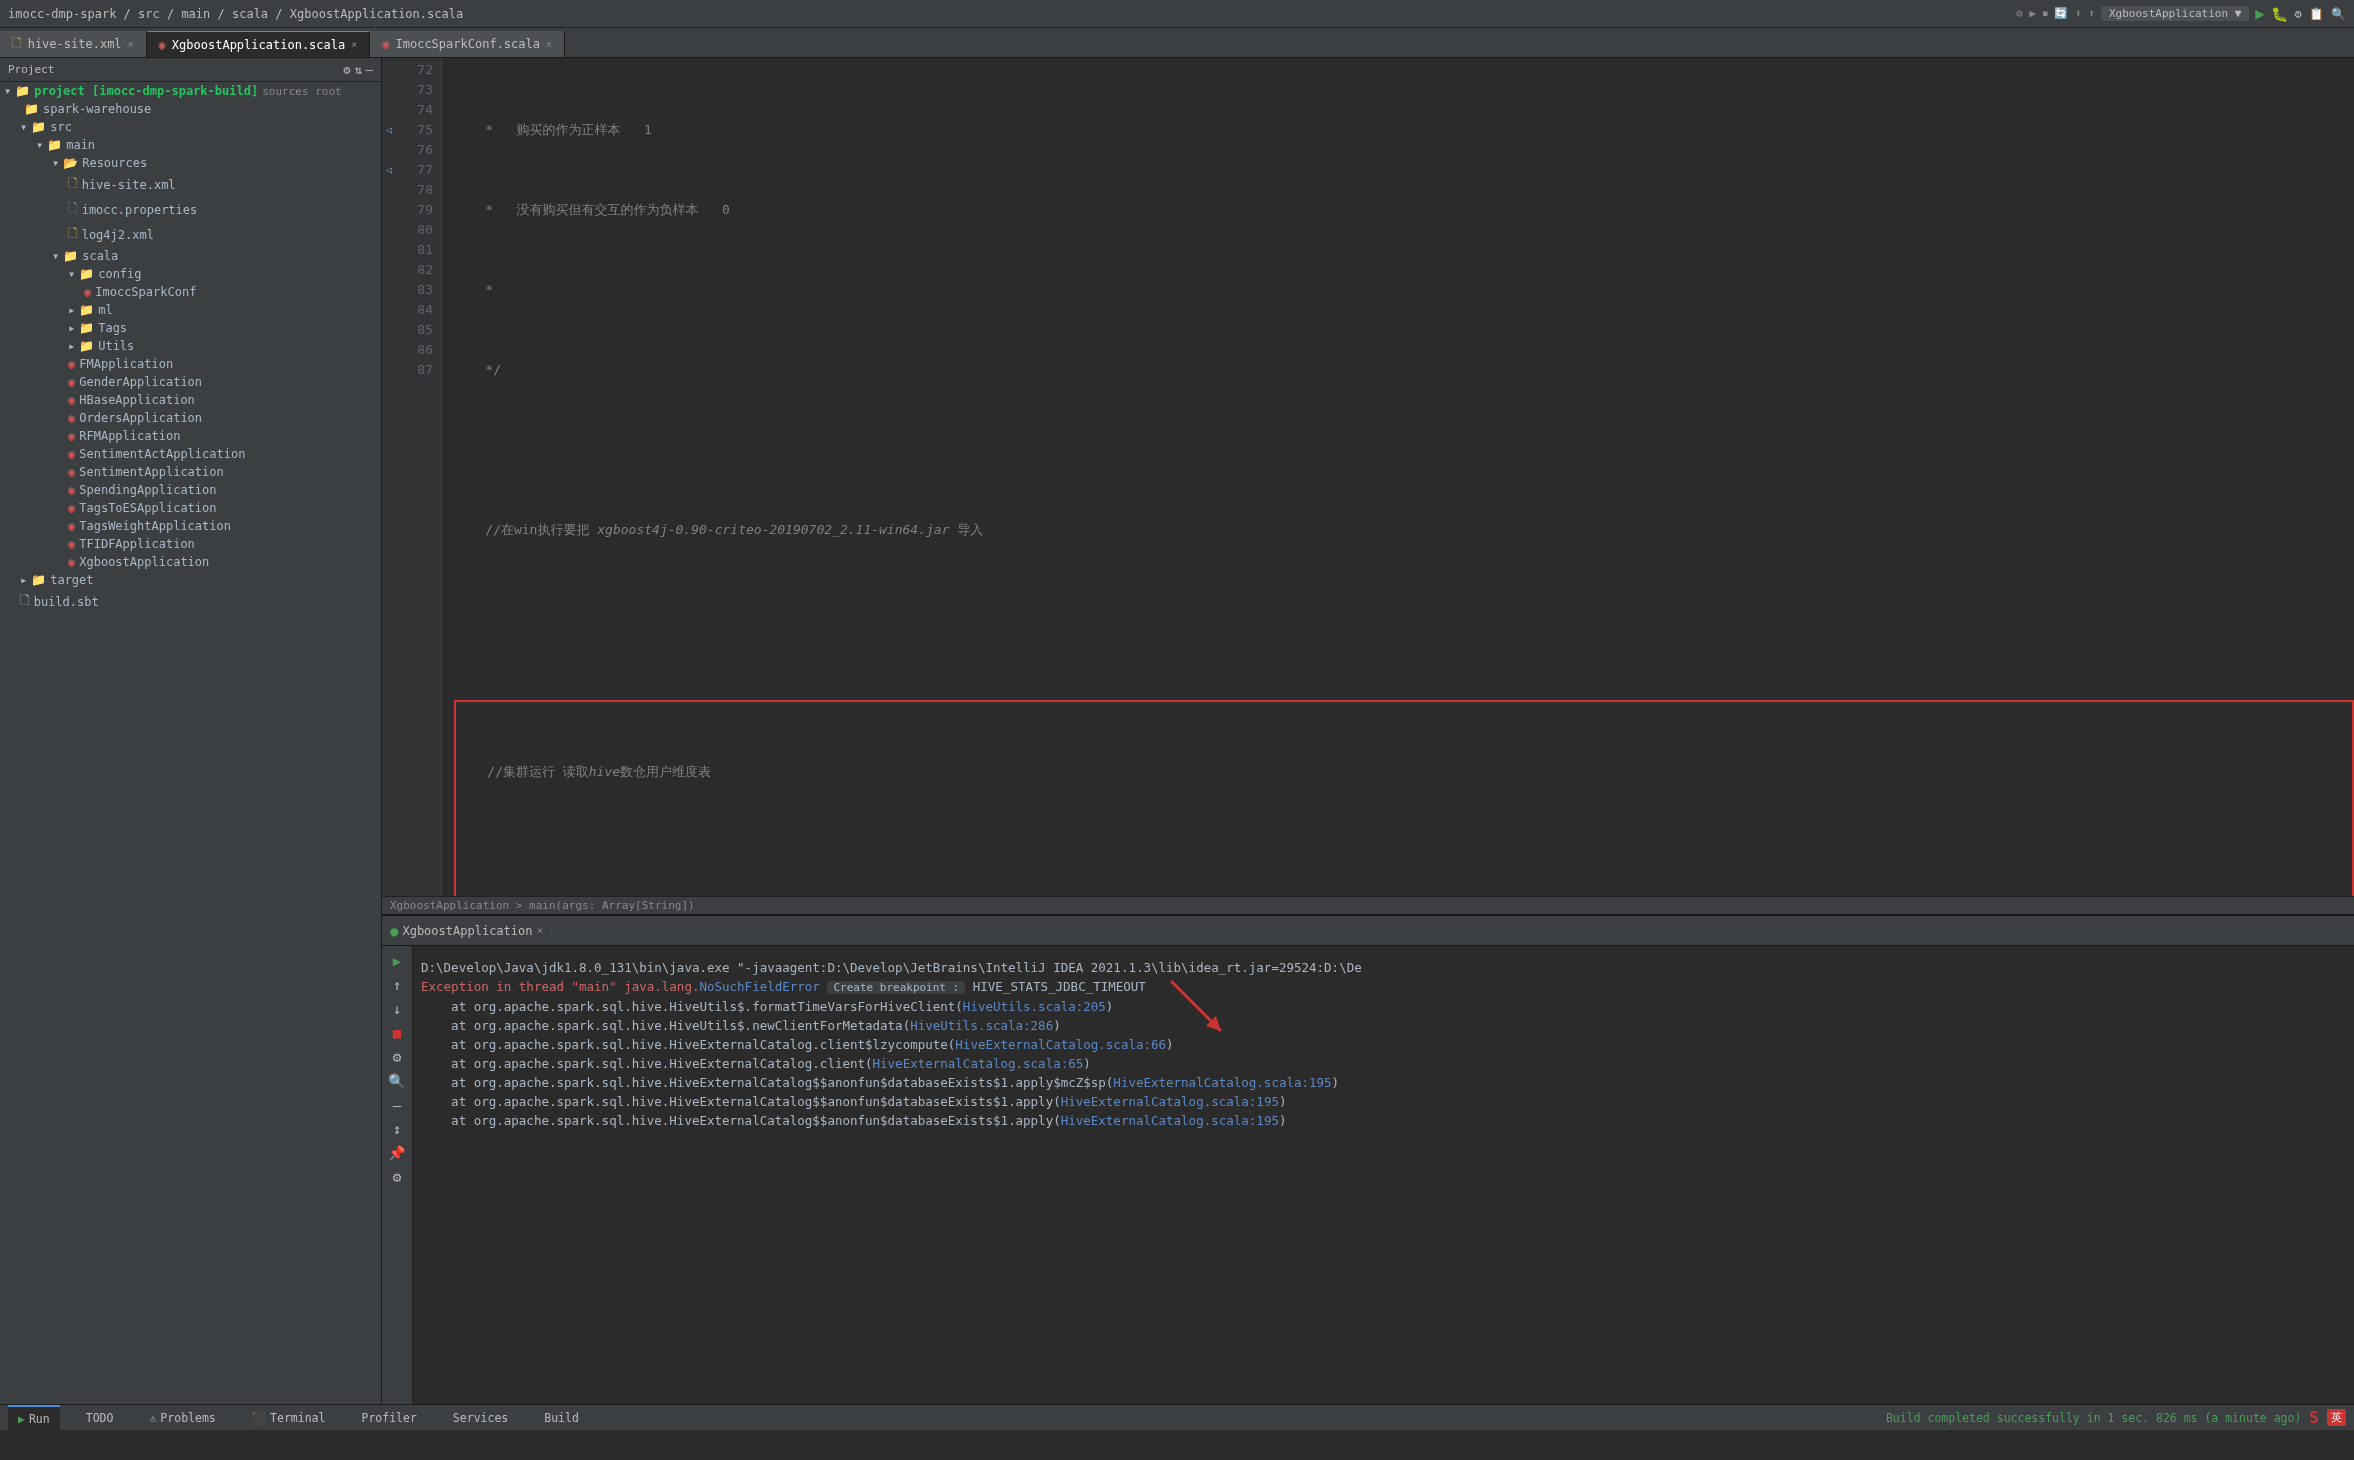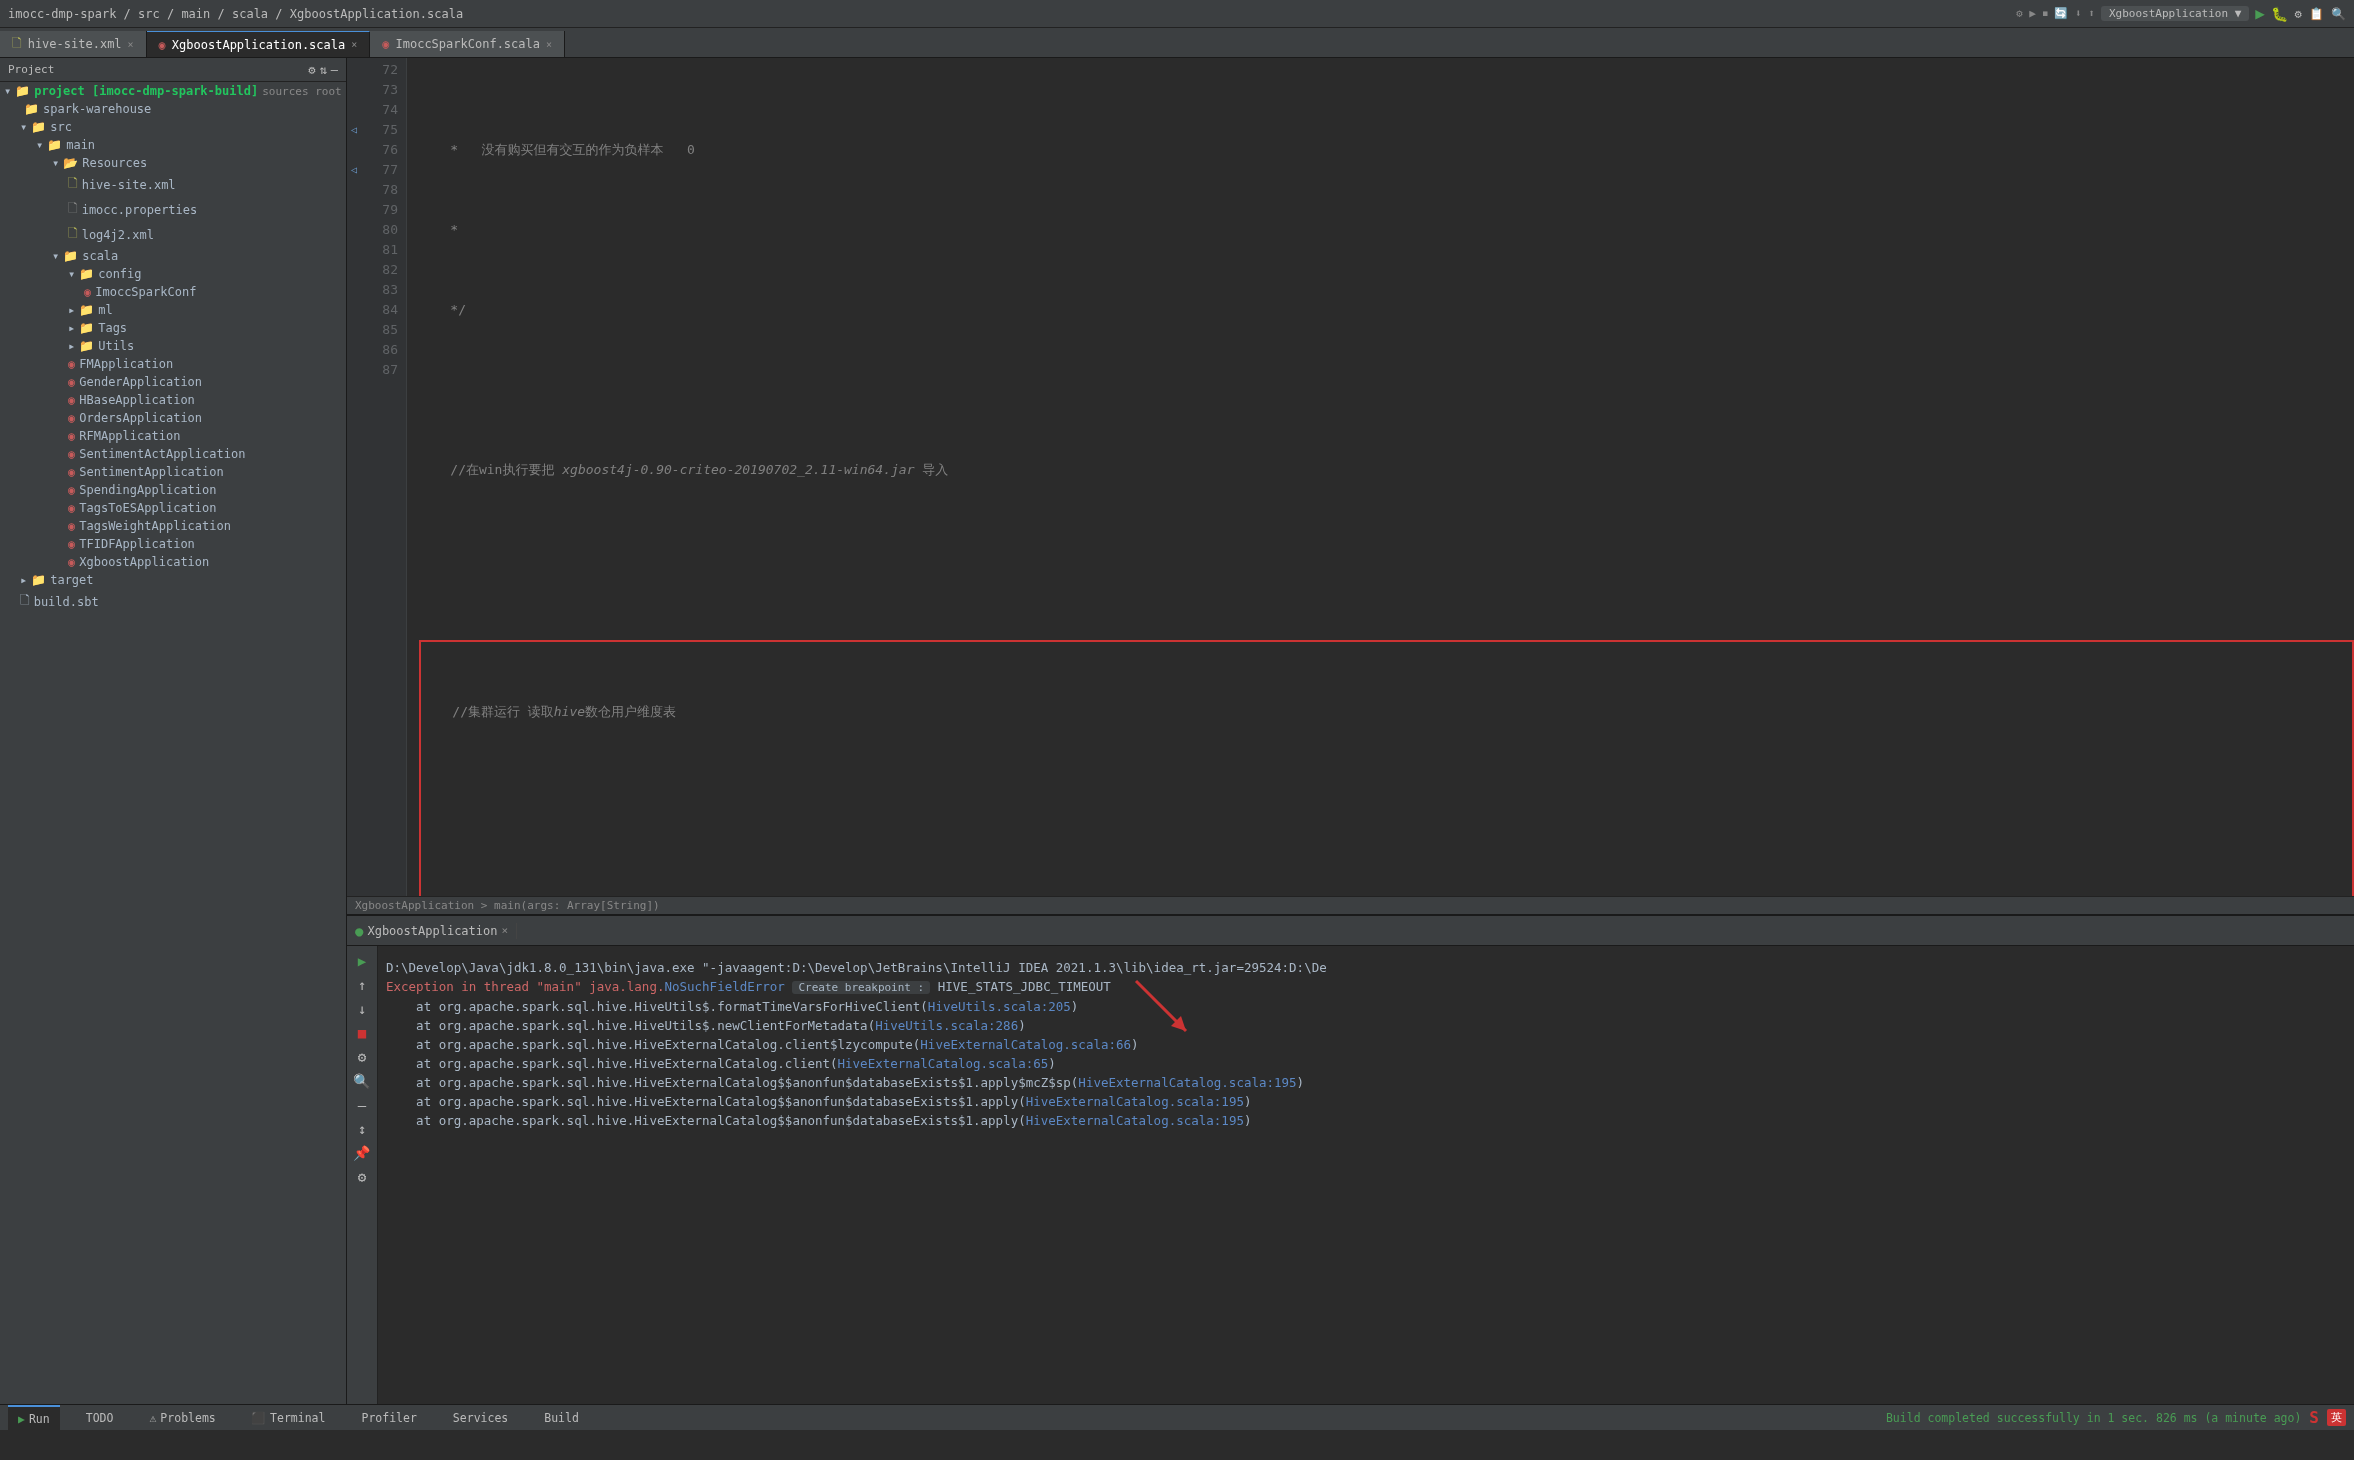--- a/index.html
+++ b/index.html
@@ -59,21 +59,21 @@
     }
 
     
     #main-layout {
       display: flex;
       height: calc(1460px - 28px - 30px - 26px - 30px);
     }
 
     
     #sidebar {
-      width: 347px;
+      width: 382px;
       background: #3c3f41;
       border-right: 1px solid #1a1a1a;
       overflow-y: auto;
       flex-shrink: 0;
     }
     .sidebar-header {
       padding: 4px 8px;
       font-size: 11px;
       color: #bbbbbb;
       background: #3c3f41;
@@ -454,20 +454,21 @@
           <div class="line-num">82</div>
           <div class="line-num">83</div>
           <div class="line-num">84</div>
           <div class="line-num">85</div>
           <div class="line-num">86</div>
           <div class="line-num">87</div>
         </div>
 
         <div id="code-content">
           
+          <div class="code-line"><span class="cmt">    *   购买的作为正样本   1</span></div>
           
           <div class="code-line"><span class="cmt">    *   没有购买但有交互的作为负样本   0</span></div>
           
           <div class="code-line"><span class="cmt">    *</span></div>
           
           <div class="code-line"><span class="cmt">    */</span></div>
           
           <div class="code-line">&nbsp;</div>
           
           <div class="code-line">

